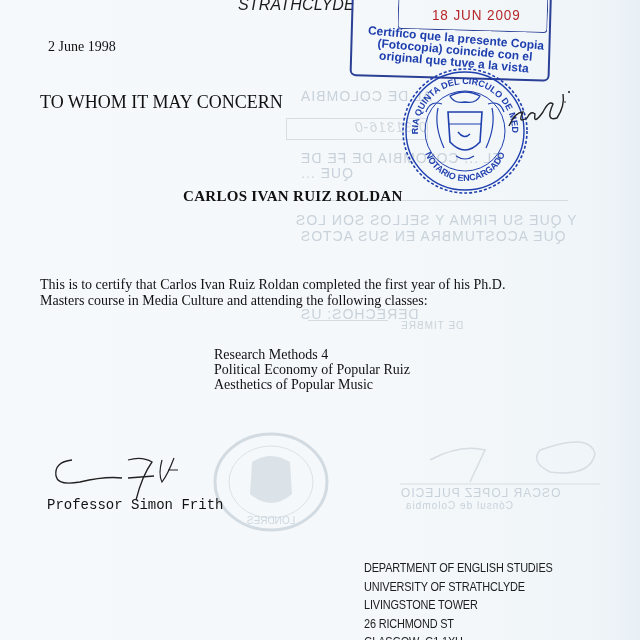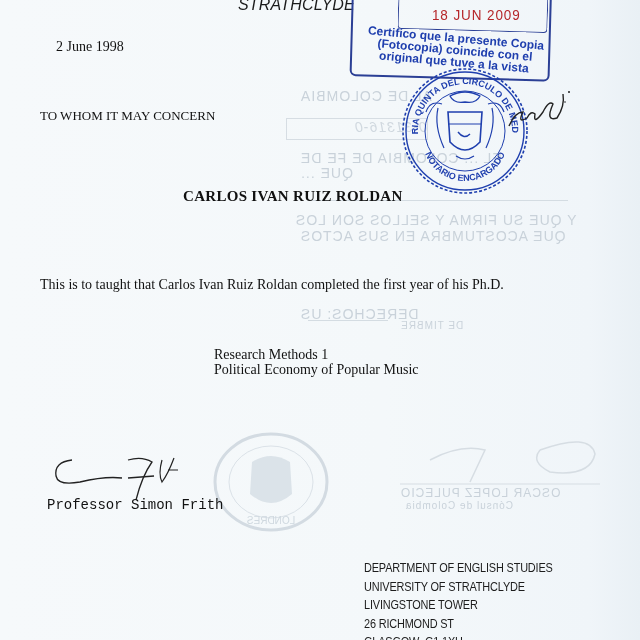--- a/index.html
+++ b/index.html
@@ -7,22 +7,22 @@
     width:640px; height:640px; overflow:hidden; position:relative;
     background: linear-gradient(90deg, #f6f9fb 0%, #f4f8fa 60%, #f0f5f9 92%, #e9f0f5 100%);
     font-family: "Liberation Serif", "DejaVu Serif", serif;
     color:#111;
   }
   .abs { position:absolute; }
   .logo {
     left:238px; top:-4px; font-family:"Liberation Sans", sans-serif; font-style:italic;
     font-size:16px; letter-spacing:0.2px; color:#1b1b1b;
   }
-  .date { left:56px; top:39px; font-size:14px; }
-  .salutation { left:40px; top:108px; font-size:13px; }
+  .date { left:48px; top:39px; font-size:14px; }
+  .salutation { left:40px; top:92px; font-size:18px; }
   .name { left:183px; top:188px; font-size:15px; font-weight:bold; letter-spacing:0.3px; }
   .body-text { left:40px; top:277px; font-size:14px; line-height:15.5px; width:540px; }
   .classes { left:214px; top:347px; font-size:14px; line-height:15px; }
   .classes div { white-space:nowrap; }
   .signer { left:47px; top:497px; font-size:14px;font-family:Liberation Mono, monospace; }
   .address {
     left:364px; top:559px; font-family:"Liberation Sans", sans-serif; font-size:13px;
     line-height:18.5px; color:#1d1d1d; transform:scaleX(0.84); transform-origin:left top;
     letter-spacing:-0.2px;
   }
@@ -87,26 +87,28 @@
   <line x1="10" y1="52" x2="210" y2="52" stroke="#d6dde3" stroke-width="1"></line>
 </svg>
 <div class="ghost" style="left:400px;top:486px;font-size:12px;">OSCAR LOPEZ PULECIO</div>
 <div class="ghost" style="left:405px;top:500px;font-size:10px;">Cónsul de Colombia</div>
 
 <div class="abs date">2 June 1998</div>
 <div class="abs salutation">TO WHOM IT MAY CONCERN</div>
 <div class="abs name">CARLOS  IVAN RUIZ ROLDAN</div>
 
 <div class="abs body-text">
-  <div>This is to taught that Carlos Ivan Ruiz Roldan completed the first year of his Ph.D.</div>
+  <div>This is to certify that Carlos Ivan Ruiz Roldan completed the first year of his Ph.D.</div>
+  <div>Masters course in Media Culture and attending the following classes:</div>
 </div>
 
 <div class="abs classes">
-  <div>Research Methods 1</div>
-  <div>Political Economy of Popular Music</div>
+  <div>Research Methods 4</div>
+  <div>Political Economy of Popular Ruiz</div>
+  <div>Aesthetics of Popular Music</div>
 </div>
 
 <svg class="abs sig1" viewBox="0 0 140 55">
   <path d="M22 12 Q4 14 6 28 Q8 38 30 34 Q55 28 72 30" fill="none" stroke="#222" stroke-width="1.3"></path>
   <path d="M78 12 Q92 8 102 14 Q92 28 86 52" fill="none" stroke="#222" stroke-width="1.3"></path>
   <path d="M78 30 L104 28" fill="none" stroke="#222" stroke-width="1.3"></path>
   <path d="M112 12 Q108 26 112 34 Q118 26 124 10 M118 22 L128 22" fill="none" stroke="#222" stroke-width="1.2"></path>
 </svg>
 <div class="abs signer">Professor Simon Frith</div>
 

